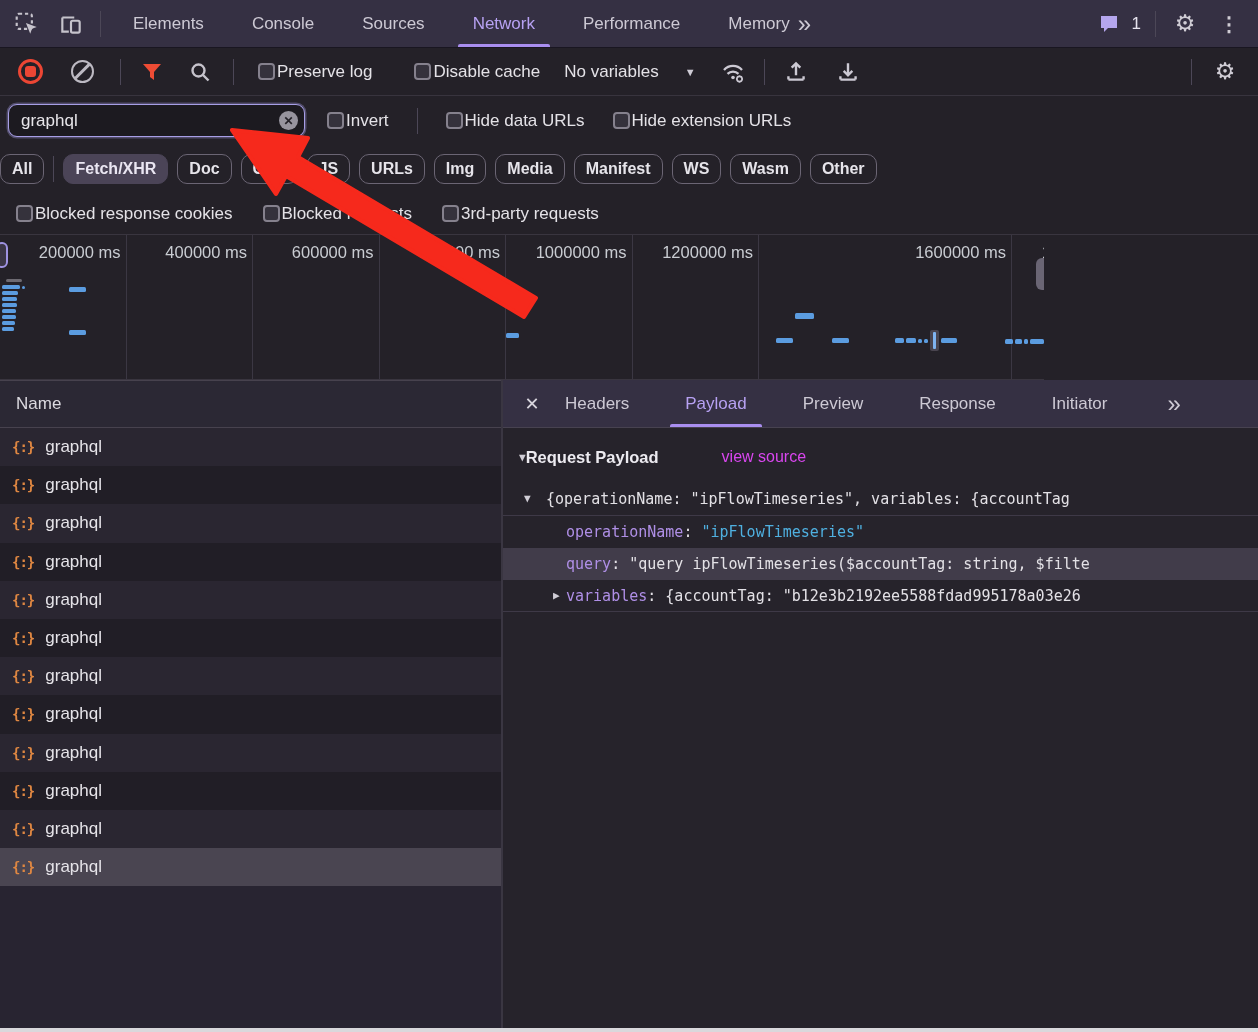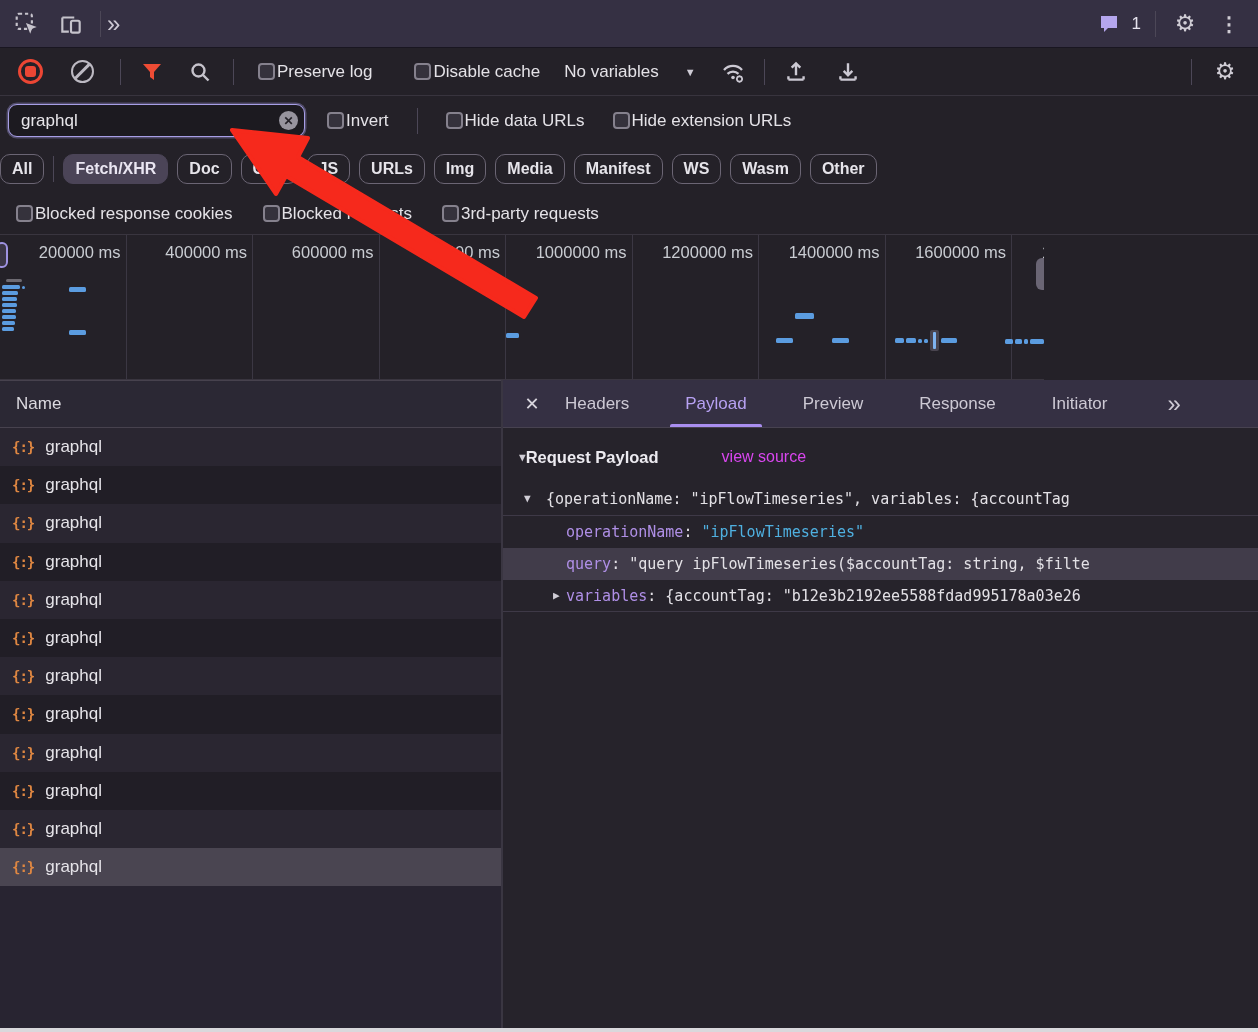--- a/index.html
+++ b/index.html
@@ -120,20 +120,28 @@
         <path d="M11 11 L21 14.8 L16.6 16.3 L15 21 Z" fill="#c6c3cc"></path>
       </svg>
     </div>
     <div class="tb-icon" style="margin-left:14px">
       <svg class="icon" width="26" height="26" viewBox="0 0 24 24">
         <path d="M4 6 h11 M4 6 v13 h6" fill="none" stroke="#c6c3cc" stroke-width="2"></path>
         <rect x="12" y="9" width="8" height="11" rx="1.5" fill="#353043" stroke="#c6c3cc" stroke-width="2"></rect>
       </svg>
     </div>
     <div class="vsep" style="margin-left:14px"></div>
+    <div class="main-tabs" id="main-tabs">
+        <div class="tab">Elements</div>
+        <div class="tab">Console</div>
+        <div class="tab">Sources</div>
+        <div class="tab active">Network</div>
+        <div class="tab">Performance</div>
+        <div class="tab">Memory</div>
+      </div>
     <div class="tab-overflow">»</div>
     <div class="tabbar-right">
       <div class="tb-icon">
         <svg class="icon" width="24" height="24" viewBox="0 0 24 24">
           <path d="M4 4 h16 v12 h-9 l-4 4 v-4 h-3 Z" fill="#b5a6ee"></path>
         </svg>
       </div>
       <span class="msg-count">1</span>
       <div class="vsep"></div>
       <div class="tb-icon">
@@ -274,23 +282,20 @@
         <div class="tl-label">600000 ms</div>
       </div>
       <div class="tl-col" style="left: 379.5px; width: 126.5px;">
         <div class="tl-label">800000 ms</div>
       </div>
       <div class="tl-col" style="left: 506px; width: 126.5px;">
         <div class="tl-label">1000000 ms</div>
       </div>
       <div class="tl-col" style="left: 632.5px; width: 126.5px;">
         <div class="tl-label">1200000 ms</div>
-      </div>
-      <div class="tl-col" style="left: 759px; width: 126.5px;">
-        <div class="tl-label">1400000 ms</div>
       </div>
       <div class="tl-col" style="left: 885.5px; width: 126.5px;">
         <div class="tl-label">1600000 ms</div>
       </div>
       <div class="tl-col" style="left: 1012px; width: 126.5px;">
         <div class="tl-label">1800000 ms</div>
       </div>
       <div class="tl-col" style="left: 1138.5px; width: 126.5px;">
         <div class="tl-label">2000000 ms</div>
       </div>

